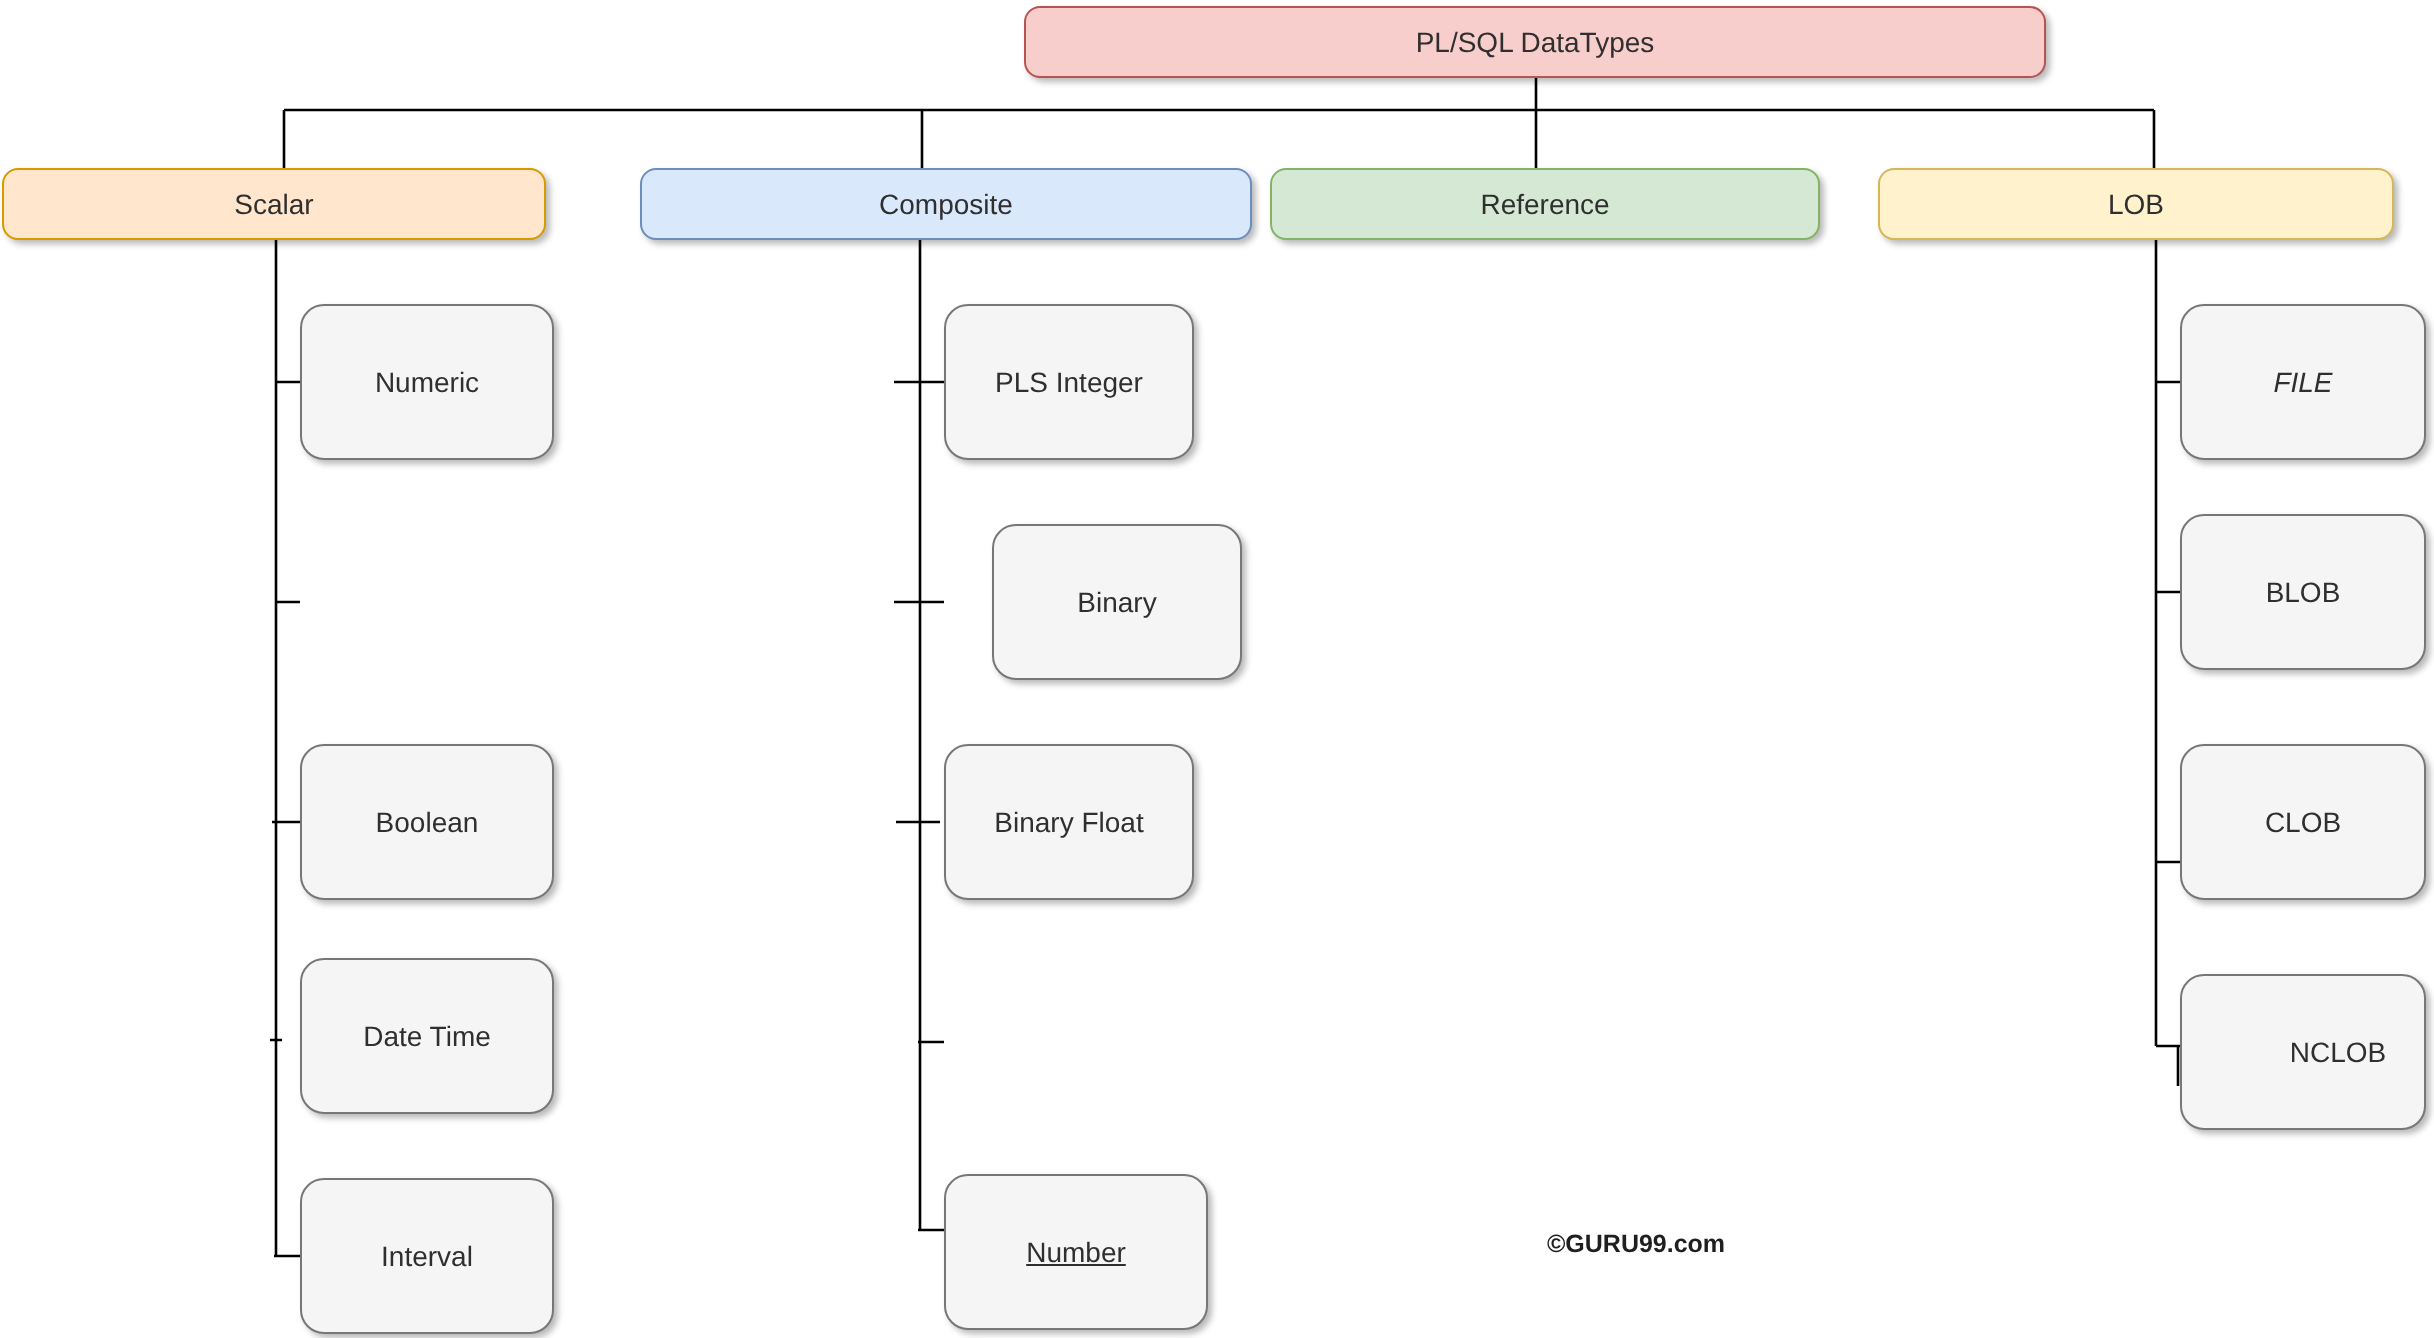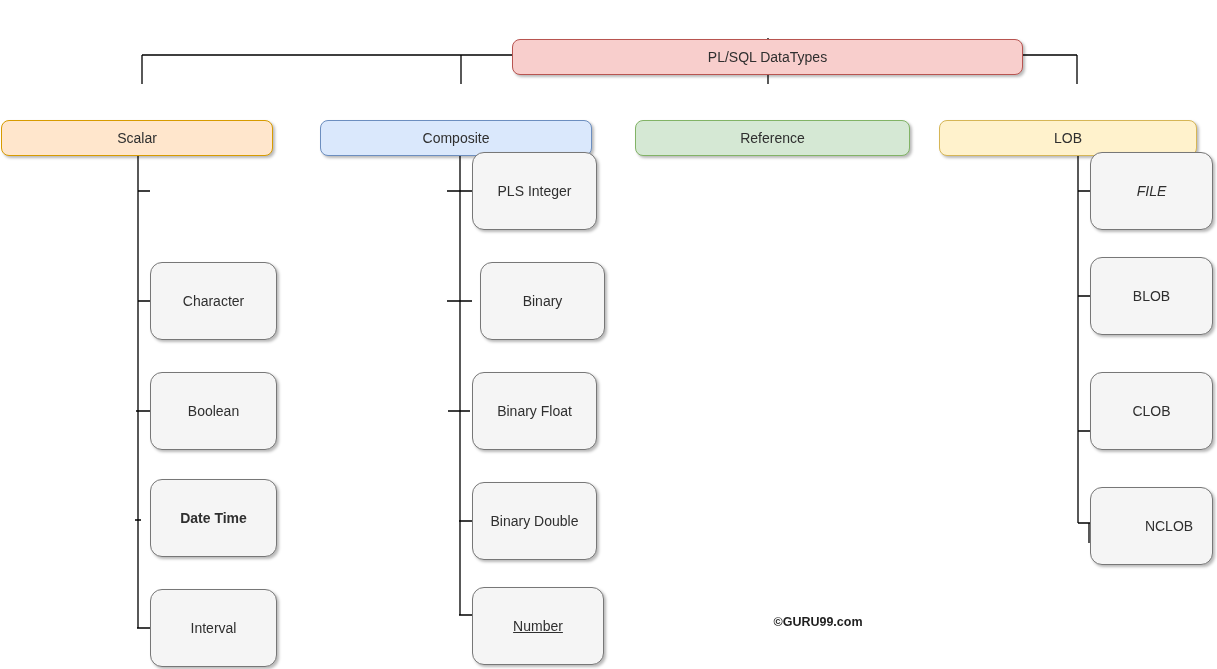--- a/index.html
+++ b/index.html
@@ -29,21 +29,21 @@
     display: flex;
     align-items: center;
     justify-content: center;
     border: 1px solid #666666;
     box-shadow: 2px 2px 3px rgba(0,0,0,0.28);
     font-size: 14px;
     color: #2f2f2f;
     text-align: center;
     white-space: nowrap;
   }
-  .pill { height: 36px; border-radius: 8px; margin-top: 36px; }
+  .pill { height: 36px; border-radius: 8px; }
   .leaf {
     width: 127px;
     height: 78px;
     border-radius: 12px;
     background: #f5f5f5;
     border-color: #777777;
   }
   .root      { background: #f8cecc; border-color: #b85450; }
   .scalar    { background: #ffe6cc; border-color: #d79b00; }
   .composite { background: #dae8fc; border-color: #6c8ebf; }
@@ -72,54 +72,51 @@
     <path d="M1078 120 V523 M1078 191 H1090 M1078 296 H1090 M1078 431 H1090 M1078 523 H1090 M1089 523 V543"></path>
   </svg>
 
   <div class="node pill root" style="left:512px; top:3px; width:511px;">
     <span>PL/SQL DataTypes</span>
   </div>
 
   <div class="node pill scalar" style="left:1px; top:84px; width:272px;">
     <span>Scalar</span>
   </div>
-  <div class="node pill composite" style="left:320px; top:84px; width:272px;justify-content:center;">
+  <div class="node pill composite" style="left:320px; top:84px; width:306px;justify-content:center;">
     <span>Composite</span>
   </div>
   <div class="node pill reference" style="left:635px; top:84px; width:275px;">
     <span>Reference</span>
   </div>
   <div class="node pill lob" style="left:939px; top:84px; width:258px;">
     <span>LOB</span>
   </div>
 
-  <div class="node leaf" style="left:150px; top:262px;">
-    <span>Character</span>
+  <div class="node leaf" style="left:150px; top:152px;">
+    <span>Numeric</span>
   </div>
   <div class="node leaf" style="left:150px; top:372px;text-align:center;">
     <span>Boolean</span>
   </div>
-  <div class="node leaf" style="left:150px; top:479px;font-weight:bold;">
+  <div class="node leaf" style="left:150px; top:479px;">
     <span>Date Time</span>
   </div>
   <div class="node leaf" style="left:150px; top:589px;">
     <span>Interval</span>
   </div>
 
   <div class="node leaf" style="left:472px; top:152px; width:125px;">
     <span>PLS Integer</span>
   </div>
-  <div class="node leaf" style="left:480px; top:262px; width:125px;">
+  <div class="node leaf" style="left:496px; top:262px; width:125px;">
     <span>Binary</span>
   </div>
   <div class="node leaf" style="left:472px; top:372px; width:125px;">
     <span>Binary Float</span>
-  </div>
-  <div class="node leaf" style="left:472px; top:482px; width:125px;">
-    <span>Binary Double</span>
   </div>
   <div class="node leaf" style="left:472px; top:587px; width:132px;text-decoration:underline;">
     <span>Number</span>
   </div>
 
   <div class="node leaf" style="left:1090px; top:152px; width:123px;font-style:italic;">
     <span>FILE</span>
   </div>
   <div class="node leaf" style="left:1090px; top:257px; width:123px;">
     <span>BLOB</span>

